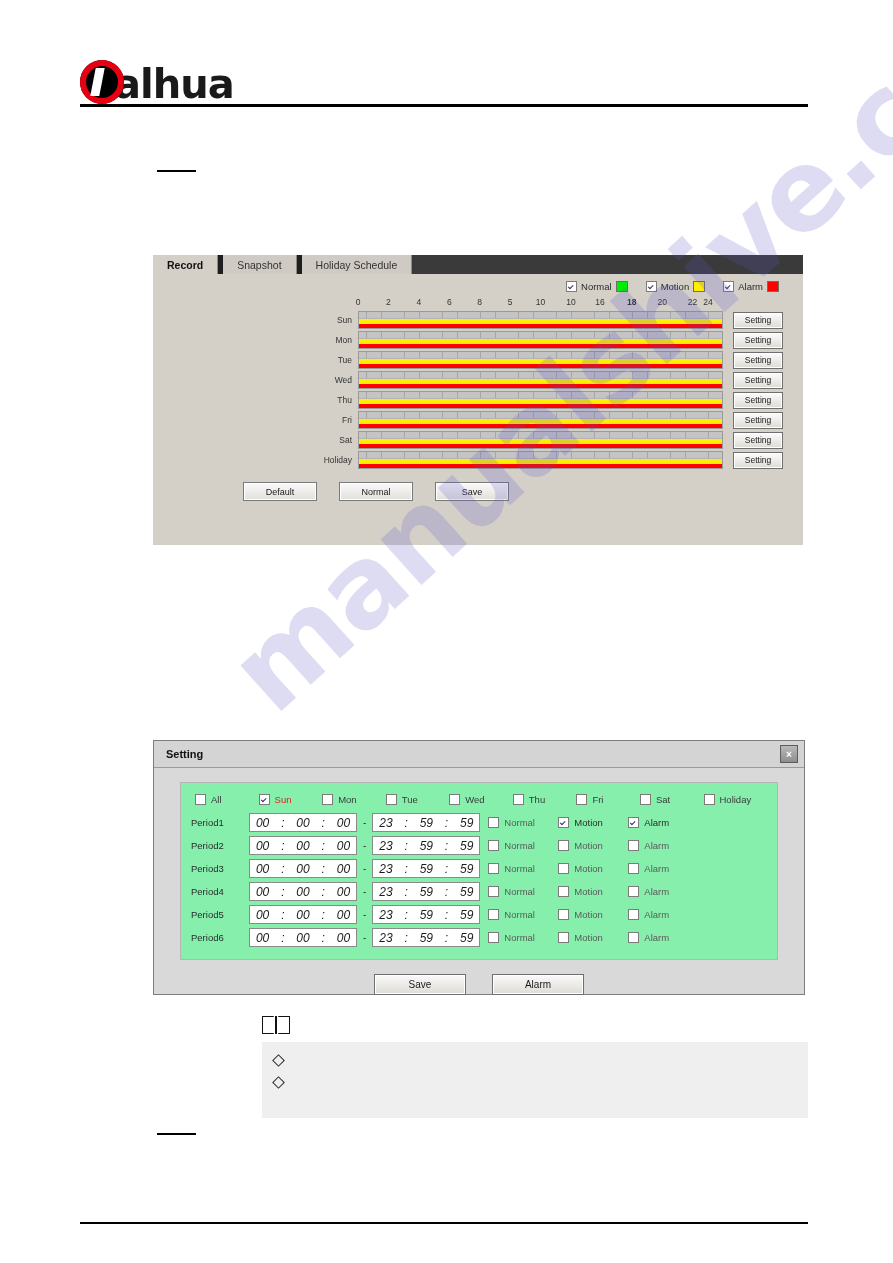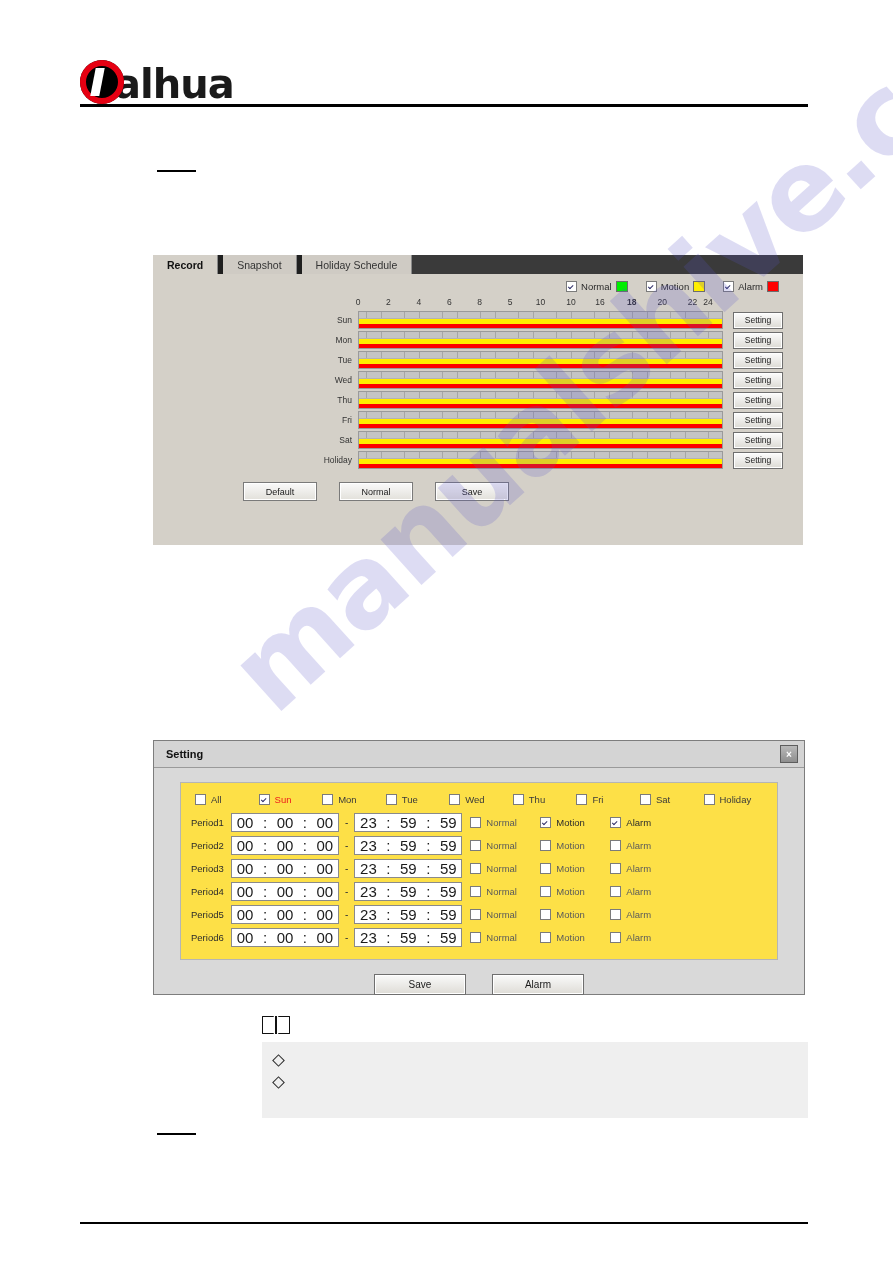--- a/index.html
+++ b/index.html
@@ -127,30 +127,30 @@
     height:26px;background:#d4d4d4;border-bottom:1px solid #9a9a9a;
     display:flex;align-items:center;padding:0 6px 0 12px;
   }
   #dlg-title .t{font-size:11px;font-weight:700;color:#111;flex:1;}
   #dlg-close{
     width:16px;height:16px;background:linear-gradient(#b9b9b9,#8e8e8e);
     border:1px solid #5d5d5d;color:#fff;font-size:10px;font-weight:700;
     display:flex;align-items:center;justify-content:center;
   }
   #dlg-body{padding:14px 26px 0 26px;}
-  #dlg-inner{border:1px solid #b5b5b5;background:#fde047;padding:8px 10px 10px 10px;}
+  #dlg-inner{border:1px solid #b5b5b5;background:#86efac;padding:8px 10px 10px 10px;}
   #day-row{display:flex;align-items:center;padding:3px 0 6px 4px;}
   .day-chk{display:flex;align-items:center;gap:5px;font-size:9.5px;color:#3a3a3a;width:72px;}
   .day-chk.sel{color:#ee1c1c;}
   .period-row{display:flex;align-items:center;height:23px;}
-  .p-label{width:40px;font-size:9.5px;color:#2b2b2b;}
+  .p-label{width:58px;font-size:9.5px;color:#2b2b2b;}
   .tbox{
     width:106px;height:17px;background:#fff;border:1px solid #8a8a8a;
     display:flex;align-items:center;justify-content:space-around;
-    font-family:"Liberation Sans", sans-serif;font-size:15px;color:#1b1b1b;
+    font-family:"Liberation Sans", sans-serif;font-size:12px;color:#1b1b1b;font-style:italic;
   }
   .dash{margin:0 6px;font-size:10px;color:#333;}
   .opt{display:flex;align-items:center;gap:5px;font-size:9.5px;color:#5a5a5a;width:62px;margin-left:8px;}
   .opt.on{color:#2b2b2b;}
   #dlg-actions{display:flex;justify-content:center;gap:26px;padding-top:14px;}
   .dlg-btn{
     width:90px;height:19px;font-size:10px;color:#1a1a1a;
     background:linear-gradient(#fafafa,#dedcd6);
     border:1px solid #6f6f6f;box-shadow:inset 0 0 0 1px #fff;
     display:flex;align-items:center;justify-content:center;

